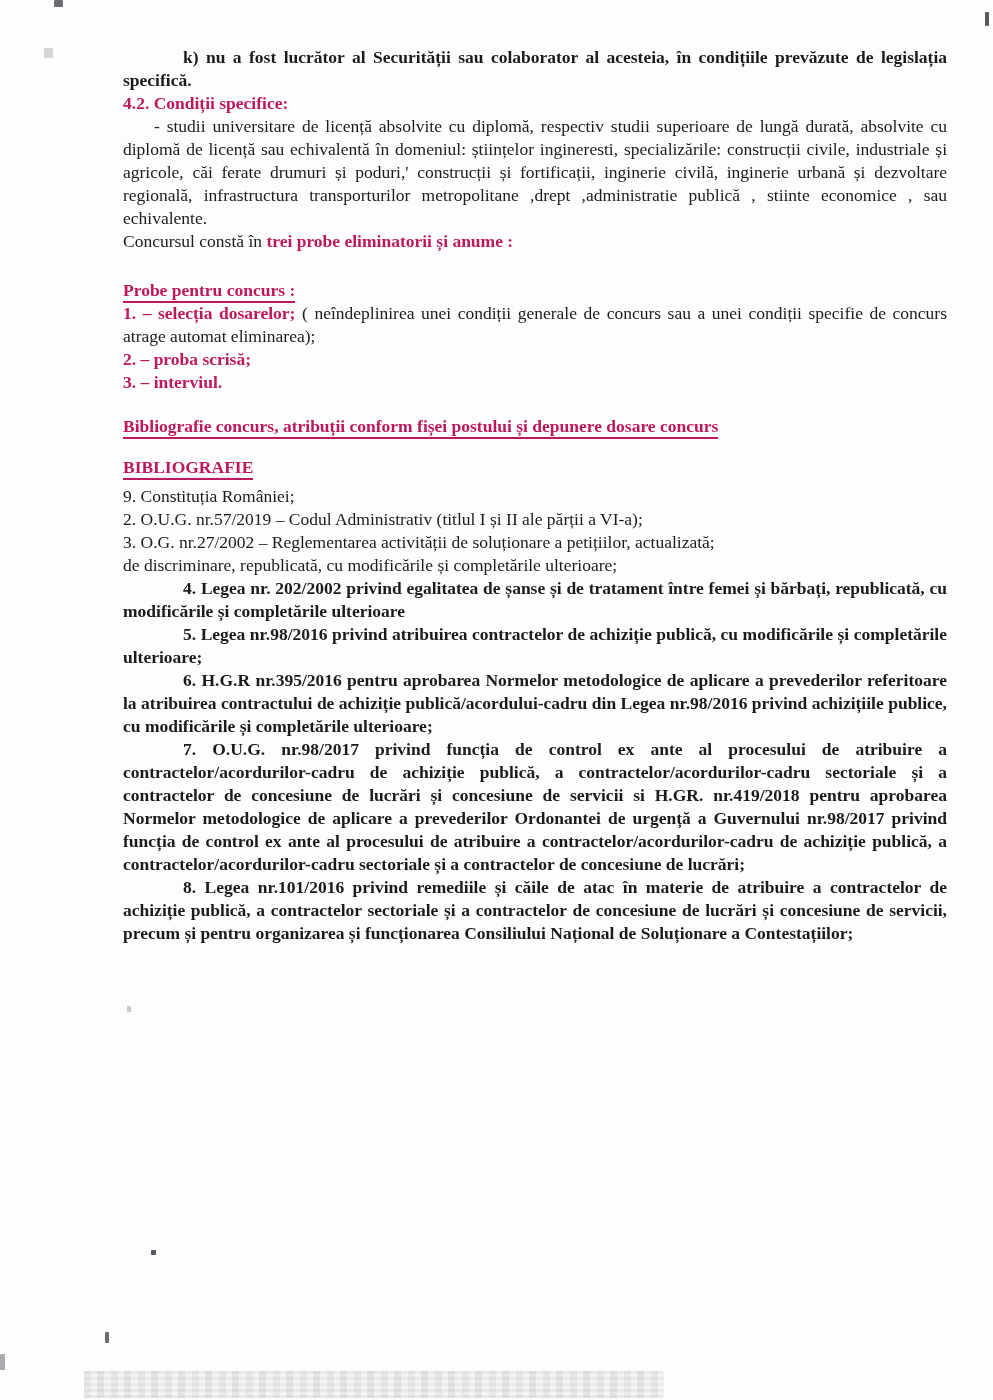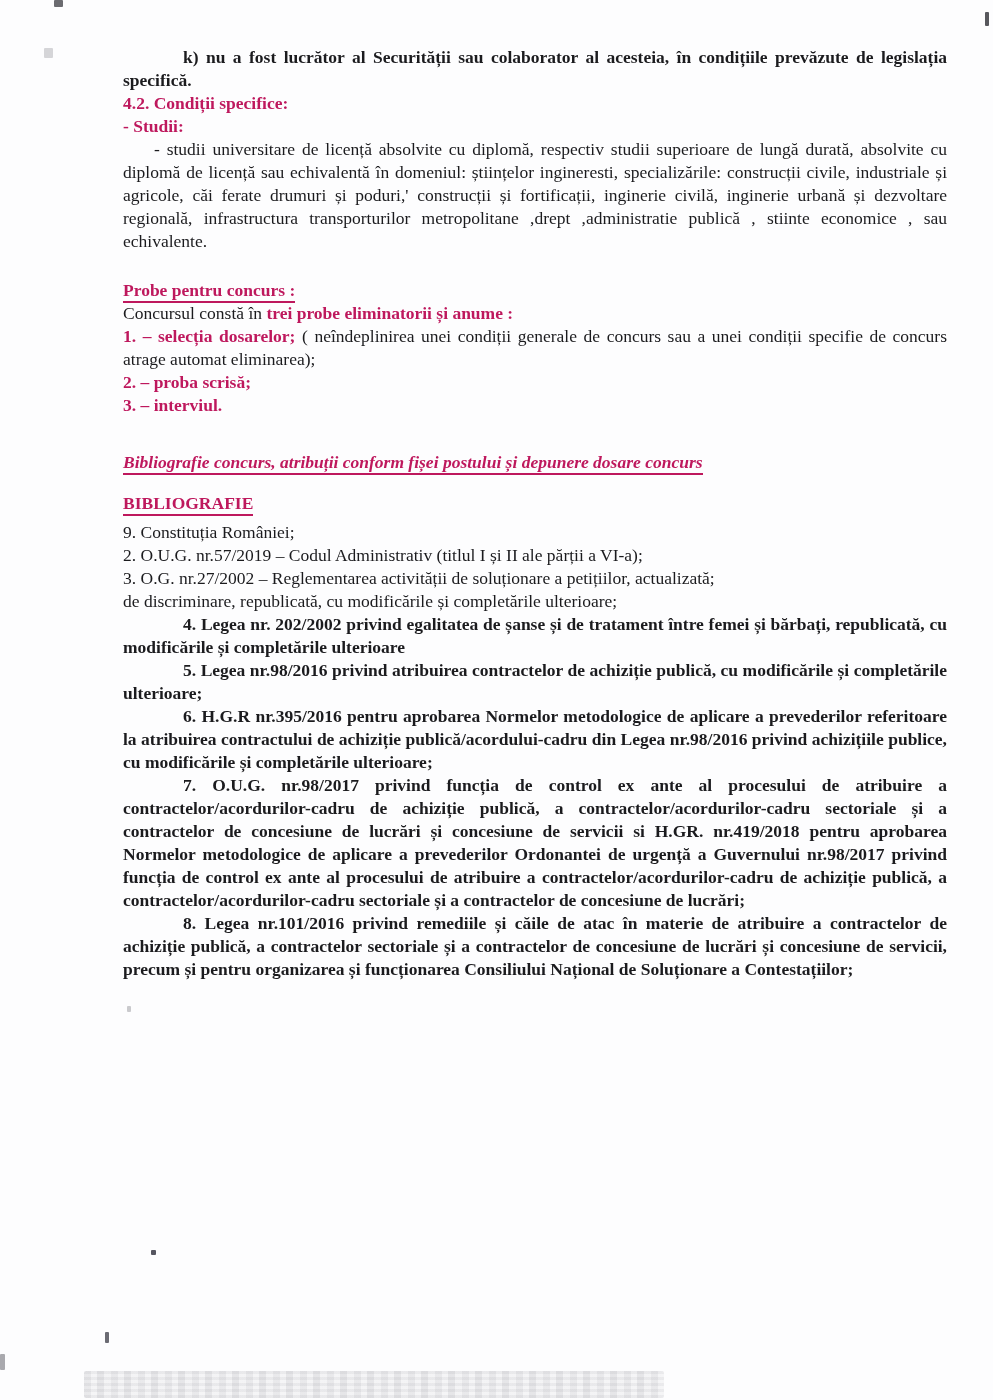--- a/index.html
+++ b/index.html
@@ -16,21 +16,21 @@
   }
   p.par{margin:0;text-align:justify;}
   p.par.left{text-align:left;}
   .indent{text-indent:60px;font-weight:bold;}
   .block{margin-left:60px;}
   .hang{margin-left:31px;text-indent:31px;}
   .b{font-weight:bold;color:#be185d;}
   .u{border-bottom:2px solid currentColor;padding-bottom:1px;}
   
   p[data-name="heading-probe"]{margin-top:26px;}
-  p[data-name="heading-bibliografie-concurs"]{margin-top:34px;font-style:italic;}
+  p[data-name="heading-bibliografie-concurs"]{margin-top:21px;}
   p[data-name="heading-bibliografie"]{margin-top:18px;}
   p[data-name="biblio-item-1"]{margin-top:6px;}
   
   #artifacts{position:absolute;inset:0;pointer-events:none;}
   .artifact{position:absolute;border-radius:1px;}
   .noise-band{
     background:
       repeating-linear-gradient(90deg,
         rgba(95,95,105,0.11) 0 7px, rgba(95,95,105,0.03) 7px 13px,
         rgba(95,95,105,0.13) 13px 20px, rgba(95,95,105,0.04) 20px 27px),
@@ -39,24 +39,23 @@
     border-radius:2px;
   }
 </style>
 </head>
 <body style="background: rgb(253, 253, 254);">
 
 <div id="page" data-name="document-page">
   <div id="doc" data-name="document-text" style="color: rgb(27, 27, 30);">
       <p class="par indent" data-name="para-k-clause"><span data-name="text-segment">k) nu a fost lucrător al Securității sau colaborator al acesteia, în condițiile prevăzute de legislația specifică.</span></p>
       <p class="par left block" data-name="heading-conditii-specifice"><span data-name="text-segment-bold" class="b">4.2. Condiții specifice:</span></p>
-      <p class="par left block" data-name="heading-studii"><span data-name="text-segment-bold" class="b">- Studii:</span></p>
       <p class="par hang" data-name="para-studii"><span data-name="text-segment">- studii universitare de licență absolvite cu diplomă, respectiv studii superioare de lungă durată, absolvite cu diplomă de licență sau echivalentă în domeniul: științelor ingineresti, specializările: construcții civile, industriale și agricole, căi ferate drumuri și poduri,' construcții și fortificații, inginerie civilă, inginerie urbană și dezvoltare regională, infrastructura transporturilor metropolitane ,drept ,administratie publică , stiinte economice , sau echivalente.</span></p>
+      <p class="par left block" data-name="para-concurs-consta"><span data-name="text-segment">Concursul constă în </span><span data-name="text-segment-bold" class="b">trei probe eliminatorii și anume :</span></p>
       <p class="par left block" data-name="heading-probe"><span data-name="text-segment-bold" class="b u">Probe pentru concurs :</span></p>
-      <p class="par left block" data-name="para-concurs-consta"><span data-name="text-segment">Concursul constă în </span><span data-name="text-segment-bold" class="b">trei probe eliminatorii și anume :</span></p>
       <p class="par block" data-name="para-proba-1"><span data-name="text-segment-bold" class="b">1. – selecția dosarelor;</span><span data-name="text-segment"> ( neîndeplinirea unei condiții generale de concurs sau a unei condiții specifie de concurs atrage automat eliminarea);</span></p>
       <p class="par left block" data-name="para-proba-2"><span data-name="text-segment-bold" class="b">2. – proba scrisă;</span></p>
       <p class="par left block" data-name="para-proba-3"><span data-name="text-segment-bold" class="b">3. – interviul.</span></p>
       <p class="par left block" data-name="heading-bibliografie-concurs"><span data-name="text-segment-bold" class="b u">Bibliografie concurs, atribuții conform fișei postului și depunere dosare concurs</span></p>
       <p class="par left block" data-name="heading-bibliografie"><span data-name="text-segment-bold" class="b u">BIBLIOGRAFIE</span></p>
       <p class="par left block" data-name="biblio-item-1"><span data-name="text-segment">9. Constituția României;</span></p>
       <p class="par left block" data-name="biblio-item-2"><span data-name="text-segment">2. O.U.G. nr.57/2019 – Codul Administrativ (titlul I și II ale părții a VI-a);</span></p>
       <p class="par left block" data-name="biblio-item-3"><span data-name="text-segment">3. O.G. nr.27/2002 – Reglementarea activității de soluționare a petițiilor, actualizată;</span></p>
       <p class="par left block" data-name="biblio-item-3-continuare"><span data-name="text-segment">de discriminare, republicată, cu modificările și completările ulterioare;</span></p>
       <p class="par indent" data-name="biblio-item-4"><span data-name="text-segment">4. Legea nr. 202/2002 privind egalitatea de șanse și de tratament între femei și bărbați, republicată, cu modificările și completările ulterioare</span></p>

